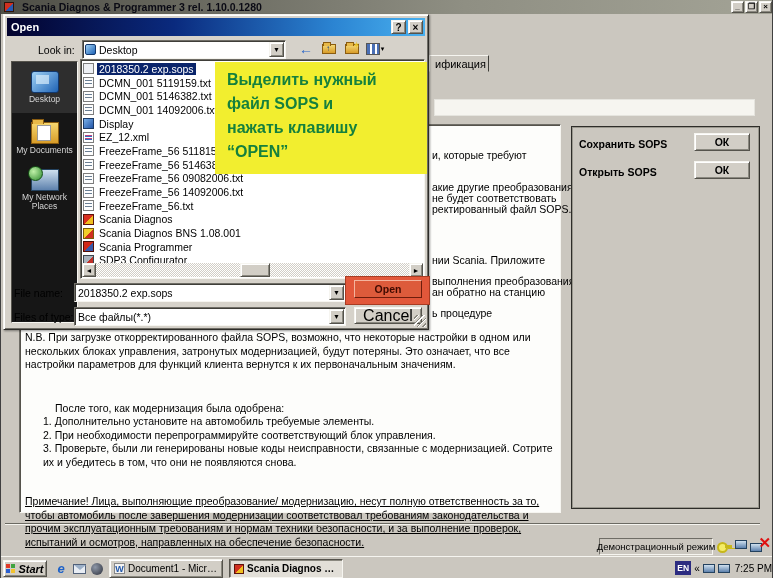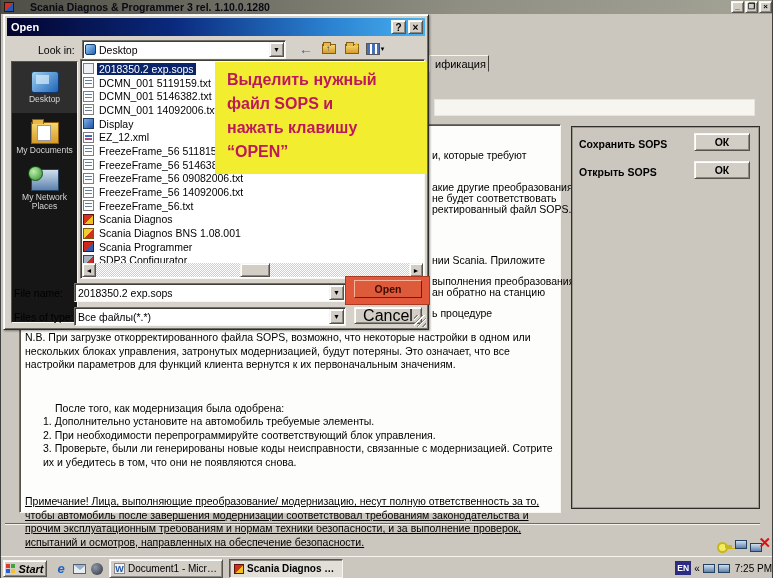--- a/index.html
+++ b/index.html
@@ -8,21 +8,21 @@
     font-family:"Liberation Sans",sans-serif;font-size:11px;color:#000;
     background:#cbc7bf;border-left:1px solid #404040;border-right:1px solid #404040;}
 
   
   .raised{background:#d2cec6;border:1px solid;border-color:#f6f5f0 #55534c #55534c #f6f5f0;box-shadow:inset 1px 1px 0 #fff, inset -1px -1px 0 #8a887f;}
   .btn{display:flex;align-items:center;justify-content:center;cursor:default;}
 
   
   #app-titlebar{position:absolute;left:0;top:0;width:773px;height:14px;
     background:linear-gradient(90deg,#4e4e46,#8f8f83 60%,#a3a396);display:flex;align-items:center;}
-  #app-titlebar .ttl{font-weight:bold;font-size:10.5px;color:#0a0a14;margin-left:16px;white-space:nowrap;}
+  #app-titlebar .ttl{font-weight:bold;font-size:10.5px;color:#0a0a14;margin-left:8px;white-space:nowrap;}
   .app-ico{width:10px;height:10px;margin-left:3px;background:linear-gradient(135deg,#d03020 50%,#2858b0 50%);border:1px solid #30140a;flex:none;}
   #app-winbtns{position:absolute;right:2px;top:1px;display:flex;gap:1px;}
   #app-winbtns .wb{width:13px;height:12px;font-size:8px;font-weight:bold;line-height:10px;}
 
   
   #tab-modification{position:absolute;left:428px;top:55px;width:60px;height:17px;
     background:#cbc7bf;border:1px solid;border-color:#f6f5f0 #3f3e39 #cbc7bf #f6f5f0;
     display:flex;align-items:center;padding-left:5px;font-size:11px;}
   #info-strip{position:absolute;left:433px;top:99px;width:321px;height:17px;background:#f6f5f0;border:1px solid #e5e4de;}
   #text-area{position:absolute;left:18px;top:124px;width:542px;height:389px;background:#fdfdfb;
@@ -135,21 +135,21 @@
   .ico-app-gray{background:linear-gradient(135deg,#a8b2bc 55%,#c03028 55%);border:1px solid #3c4650;}
   
   #hscroll{position:absolute;left:1px;right:1px;bottom:1px;height:14px;background:#dedbd4;display:flex;}
   .sb-btn{width:14px;height:14px;font-size:7px;flex:none;}
   #hscroll .track{flex:1;position:relative;background:repeating-conic-gradient(#fff 0 25%,#d2cec6 0 50%) 0 0/2px 2px;}
   #hscroll .thumb{position:absolute;left:46%;top:0;width:30px;height:14px;}
 
   
   #yellow-note{position:absolute;left:211px;top:47px;width:212px;height:112px;background:#f2ee2f;
     padding:6px 0 0 12px;z-index:5;}
-  #yellow-note .nline{font-weight:bold;font-size:16px;line-height:24px;color:#be185d;white-space:nowrap;}
+  #yellow-note .nline{font-weight:bold;font-size:16px;line-height:24px;color:#15803d;white-space:nowrap;}
 
   
   #red-highlight{position:absolute;left:341px;top:261px;width:85px;height:29px;background:#e2573a;border:1px solid #a83b22;z-index:4;}
   #open-button{position:absolute;left:350px;top:265px;width:68px;height:18px;z-index:5;
     background:#dd5b3b;border:1px solid;border-color:#f4b49e #6e1d0c #6e1d0c #f4b49e;
     font-weight:bold;color:#3f0a00;font-size:10.5px;}
   #cancel-button{position:absolute;left:350px;top:292px;width:68px;height:17px;font-size:16px;}
   #resize-grip{position:absolute;right:2px;bottom:2px;width:12px;height:12px;
     background:repeating-linear-gradient(135deg,transparent 0 2px,#8a887f 2px 3px,#fff 3px 4px);}
 </style>
@@ -210,20 +210,21 @@
       <span class="ap-label">Сохранить SOPS</span>
       <span class="ap-ok btn raised">ОК</span>
     </div>
     <div class="ap-row" style="top:33px;">
       <span class="ap-label">Открыть SOPS</span>
       <span class="ap-ok btn raised">ОК</span>
     </div>
   </div>
 
   <div id="bottom-groove"></div>
+  <div id="status-mode">Демонстрационный режим</div>
   <div id="key-icon"></div>
   <div id="net-icon">
     <span class="mini-mon m1"></span>
       <span class="mini-mon m2"></span>
       <span class="nx">✕</span>
   </div>
 
   <div id="open-dialog">
     <div id="dlg-titlebar">
       <span>Open</span>

